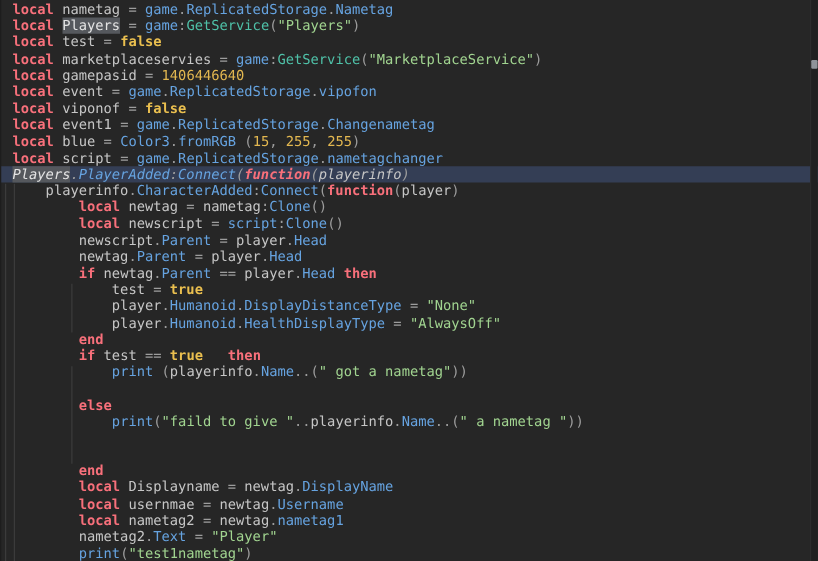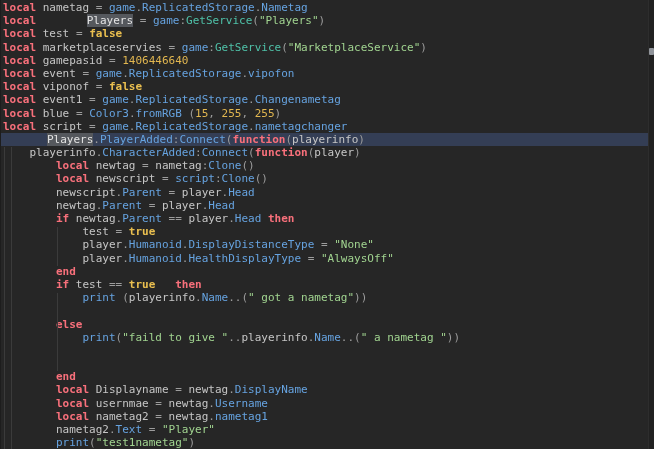--- a/index.html
+++ b/index.html
@@ -7,22 +7,22 @@
     width:654px;height:449px;overflow:hidden;
     background:#262626;
     font-family:"DejaVu Sans Mono","Liberation Mono",monospace;
   }
   .editor{position:relative;width:654px;height:449px;}
   .code-area{
     position:absolute;left:0;top:1px;right:0;
     font-size:11px;line-height:13.2px;white-space:pre;
     color:#c6c6c6;
   }
-  .line{height:13.2px;padding-left:3px;}
-  .line.current{background:#343e55;}
+  .line{height:13.2px;padding-left:10px;}
+  .line.current{background:#343e55;font-style:italic;}
   .tk-k,.tk-b{font-weight:bold;}
   .tk-hl{background:#55585d;}
   .indent-guide{position:absolute;width:1px;background:#3b3b3b;}
   .guide-a{left:4px;top:147px;bottom:0;}
   .guide-b{left:11px;top:147px;bottom:0;}
   .guide-c{left:57px;top:227px;height:39px;}
   .guide-d{left:57px;top:293px;height:78px;}
   .scrollbar-track{
     position:absolute;right:0;top:0;bottom:0;width:5px;
     background:#212121;border-left:1px solid #2d2d2d;
@@ -34,21 +34,21 @@
   .left-edge{position:absolute;left:0;top:0;bottom:0;width:1px;background:#1d1d1d;}
 </style>
 <style>.tk-k{color:#f8707b;}
 .tk-v{color:#c6c6c6;}
 .tk-o{color:#9d9d9d;}
 .tk-p{color:#66a3e0;}
 .tk-m{color:#4fc1a8;text-align:center;}
 .tk-s{color:#a1d490;}
 .tk-n{color:#e2b750;}
 .tk-b{color:#eabf4f;}
-.tk-hl{color:#e4e4e4;margin-left:44px;}
+.tk-hl{color:#e4e4e4;}
 .line.current{background:#343e55;}
 .tk-hl{background:#55585d;}
 </style></head>
 <body>
 
 <div class="editor">
   <div class="code-area"><div class="line"><span class="tk-k">local</span><span class="tk-v"> nametag </span><span class="tk-o">=</span><span class="tk-v"> </span><span class="tk-p">game</span><span class="tk-o">.</span><span class="tk-p">ReplicatedStorage</span><span class="tk-o">.</span><span class="tk-p">Nametag</span></div><div class="line"><span class="tk-k">local</span><span class="tk-v"> </span><span class="tk-hl">Players</span><span class="tk-v"> </span><span class="tk-o">=</span><span class="tk-v"> </span><span class="tk-p">game</span><span class="tk-o">:</span><span class="tk-m">GetService</span><span class="tk-o">(</span><span class="tk-s">"Players"</span><span class="tk-o">)</span></div><div class="line"><span class="tk-k">local</span><span class="tk-v"> test </span><span class="tk-o">=</span><span class="tk-v"> </span><span class="tk-b">false</span></div><div class="line"><span class="tk-k">local</span><span class="tk-v"> marketplaceservies </span><span class="tk-o">=</span><span class="tk-v"> </span><span class="tk-p">game</span><span class="tk-o">:</span><span class="tk-m">GetService</span><span class="tk-o">(</span><span class="tk-s">"MarketplaceService"</span><span class="tk-o">)</span></div><div class="line"><span class="tk-k">local</span><span class="tk-v"> gamepasid </span><span class="tk-o">=</span><span class="tk-v"> </span><span class="tk-n">1406446640</span></div><div class="line"><span class="tk-k">local</span><span class="tk-v"> event </span><span class="tk-o">=</span><span class="tk-v"> </span><span class="tk-p">game</span><span class="tk-o">.</span><span class="tk-p">ReplicatedStorage</span><span class="tk-o">.</span><span class="tk-p">vipofon</span></div><div class="line"><span class="tk-k">local</span><span class="tk-v"> viponof </span><span class="tk-o">=</span><span class="tk-v"> </span><span class="tk-b">false</span></div><div class="line"><span class="tk-k">local</span><span class="tk-v"> event1 </span><span class="tk-o">=</span><span class="tk-v"> </span><span class="tk-p">game</span><span class="tk-o">.</span><span class="tk-p">ReplicatedStorage</span><span class="tk-o">.</span><span class="tk-p">Changenametag</span></div><div class="line"><span class="tk-k">local</span><span class="tk-v"> blue </span><span class="tk-o">=</span><span class="tk-v"> </span><span class="tk-p">Color3</span><span class="tk-o">.</span><span class="tk-p">fromRGB</span><span class="tk-v"> </span><span class="tk-o">(</span><span class="tk-n">15</span><span class="tk-o">,</span><span class="tk-v"> </span><span class="tk-n">255</span><span class="tk-o">,</span><span class="tk-v"> </span><span class="tk-n">255</span><span class="tk-o">)</span></div><div class="line"><span class="tk-k">local</span><span class="tk-v"> script </span><span class="tk-o">=</span><span class="tk-v"> </span><span class="tk-p">game</span><span class="tk-o">.</span><span class="tk-p">ReplicatedStorage</span><span class="tk-o">.</span><span class="tk-p">nametagchanger</span></div><div class="line current"><span class="tk-hl">Players</span><span class="tk-o">.</span><span class="tk-p">PlayerAdded</span><span class="tk-o">:</span><span class="tk-p">Connect</span><span class="tk-o">(</span><span class="tk-k">function</span><span class="tk-o">(</span><span class="tk-v">playerinfo</span><span class="tk-o">)</span></div><div class="line"><span class="tk-v">    playerinfo</span><span class="tk-o">.</span><span class="tk-p">CharacterAdded</span><span class="tk-o">:</span><span class="tk-p">Connect</span><span class="tk-o">(</span><span class="tk-k">function</span><span class="tk-o">(</span><span class="tk-v">player</span><span class="tk-o">)</span></div><div class="line"><span class="tk-v">        </span><span class="tk-k">local</span><span class="tk-v"> newtag </span><span class="tk-o">=</span><span class="tk-v"> nametag</span><span class="tk-o">:</span><span class="tk-p">Clone</span><span class="tk-o">()</span></div><div class="line"><span class="tk-v">        </span><span class="tk-k">local</span><span class="tk-v"> newscript </span><span class="tk-o">=</span><span class="tk-v"> </span><span class="tk-p">script</span><span class="tk-o">:</span><span class="tk-p">Clone</span><span class="tk-o">()</span></div><div class="line"><span class="tk-v">        newscript</span><span class="tk-o">.</span><span class="tk-p">Parent</span><span class="tk-v"> </span><span class="tk-o">=</span><span class="tk-v"> player</span><span class="tk-o">.</span><span class="tk-p">Head</span></div><div class="line"><span class="tk-v">        newtag</span><span class="tk-o">.</span><span class="tk-p">Parent</span><span class="tk-v"> </span><span class="tk-o">=</span><span class="tk-v"> player</span><span class="tk-o">.</span><span class="tk-p">Head</span></div><div class="line"><span class="tk-v">        </span><span class="tk-k">if</span><span class="tk-v"> newtag</span><span class="tk-o">.</span><span class="tk-p">Parent</span><span class="tk-v"> </span><span class="tk-o">==</span><span class="tk-v"> player</span><span class="tk-o">.</span><span class="tk-p">Head</span><span class="tk-v"> </span><span class="tk-k">then</span></div><div class="line"><span class="tk-v">            test </span><span class="tk-o">=</span><span class="tk-v"> </span><span class="tk-b">true</span></div><div class="line"><span class="tk-v">            player</span><span class="tk-o">.</span><span class="tk-p">Humanoid</span><span class="tk-o">.</span><span class="tk-p">DisplayDistanceType</span><span class="tk-v"> </span><span class="tk-o">=</span><span class="tk-v"> </span><span class="tk-s">"None"</span></div><div class="line"><span class="tk-v">            player</span><span class="tk-o">.</span><span class="tk-p">Humanoid</span><span class="tk-o">.</span><span class="tk-p">HealthDisplayType</span><span class="tk-v"> </span><span class="tk-o">=</span><span class="tk-v"> </span><span class="tk-s">"AlwaysOff"</span></div><div class="line"><span class="tk-v">        </span><span class="tk-k">end</span></div><div class="line"><span class="tk-v">        </span><span class="tk-k">if</span><span class="tk-v"> test </span><span class="tk-o">==</span><span class="tk-v"> </span><span class="tk-b">true</span><span class="tk-v">   </span><span class="tk-k">then</span></div><div class="line"><span class="tk-v">            </span><span class="tk-p">print</span><span class="tk-v"> </span><span class="tk-o">(</span><span class="tk-v">playerinfo</span><span class="tk-o">.</span><span class="tk-p">Name</span><span class="tk-o">..(</span><span class="tk-s">" got a nametag"</span><span class="tk-o">))</span></div><div class="line"></div><div class="line"><span class="tk-v">        </span><span class="tk-k">else</span></div><div class="line"><span class="tk-v">            </span><span class="tk-p">print</span><span class="tk-o">(</span><span class="tk-s">"faild to give "</span><span class="tk-o">..</span><span class="tk-v">playerinfo</span><span class="tk-o">.</span><span class="tk-p">Name</span><span class="tk-o">..(</span><span class="tk-s">" a nametag "</span><span class="tk-o">))</span></div><div class="line"></div><div class="line"></div><div class="line"><span class="tk-v">        </span><span class="tk-k">end</span></div><div class="line"><span class="tk-v">        </span><span class="tk-k">local</span><span class="tk-v"> Displayname </span><span class="tk-o">=</span><span class="tk-v"> newtag</span><span class="tk-o">.</span><span class="tk-p">DisplayName</span></div><div class="line"><span class="tk-v">        </span><span class="tk-k">local</span><span class="tk-v"> usernmae </span><span class="tk-o">=</span><span class="tk-v"> newtag</span><span class="tk-o">.</span><span class="tk-p">Username</span></div><div class="line"><span class="tk-v">        </span><span class="tk-k">local</span><span class="tk-v"> nametag2 </span><span class="tk-o">=</span><span class="tk-v"> newtag</span><span class="tk-o">.</span><span class="tk-p">nametag1</span></div><div class="line"><span class="tk-v">        nametag2</span><span class="tk-o">.</span><span class="tk-p">Text</span><span class="tk-v"> </span><span class="tk-o">=</span><span class="tk-v"> </span><span class="tk-s">"Player"</span></div><div class="line"><span class="tk-v">        </span><span class="tk-p">print</span><span class="tk-o">(</span><span class="tk-s">"test1nametag"</span><span class="tk-o">)</span></div></div>
   <div class="indent-guide guide-a"></div>
   <div class="indent-guide guide-b"></div>
   <div class="indent-guide guide-c"></div>

